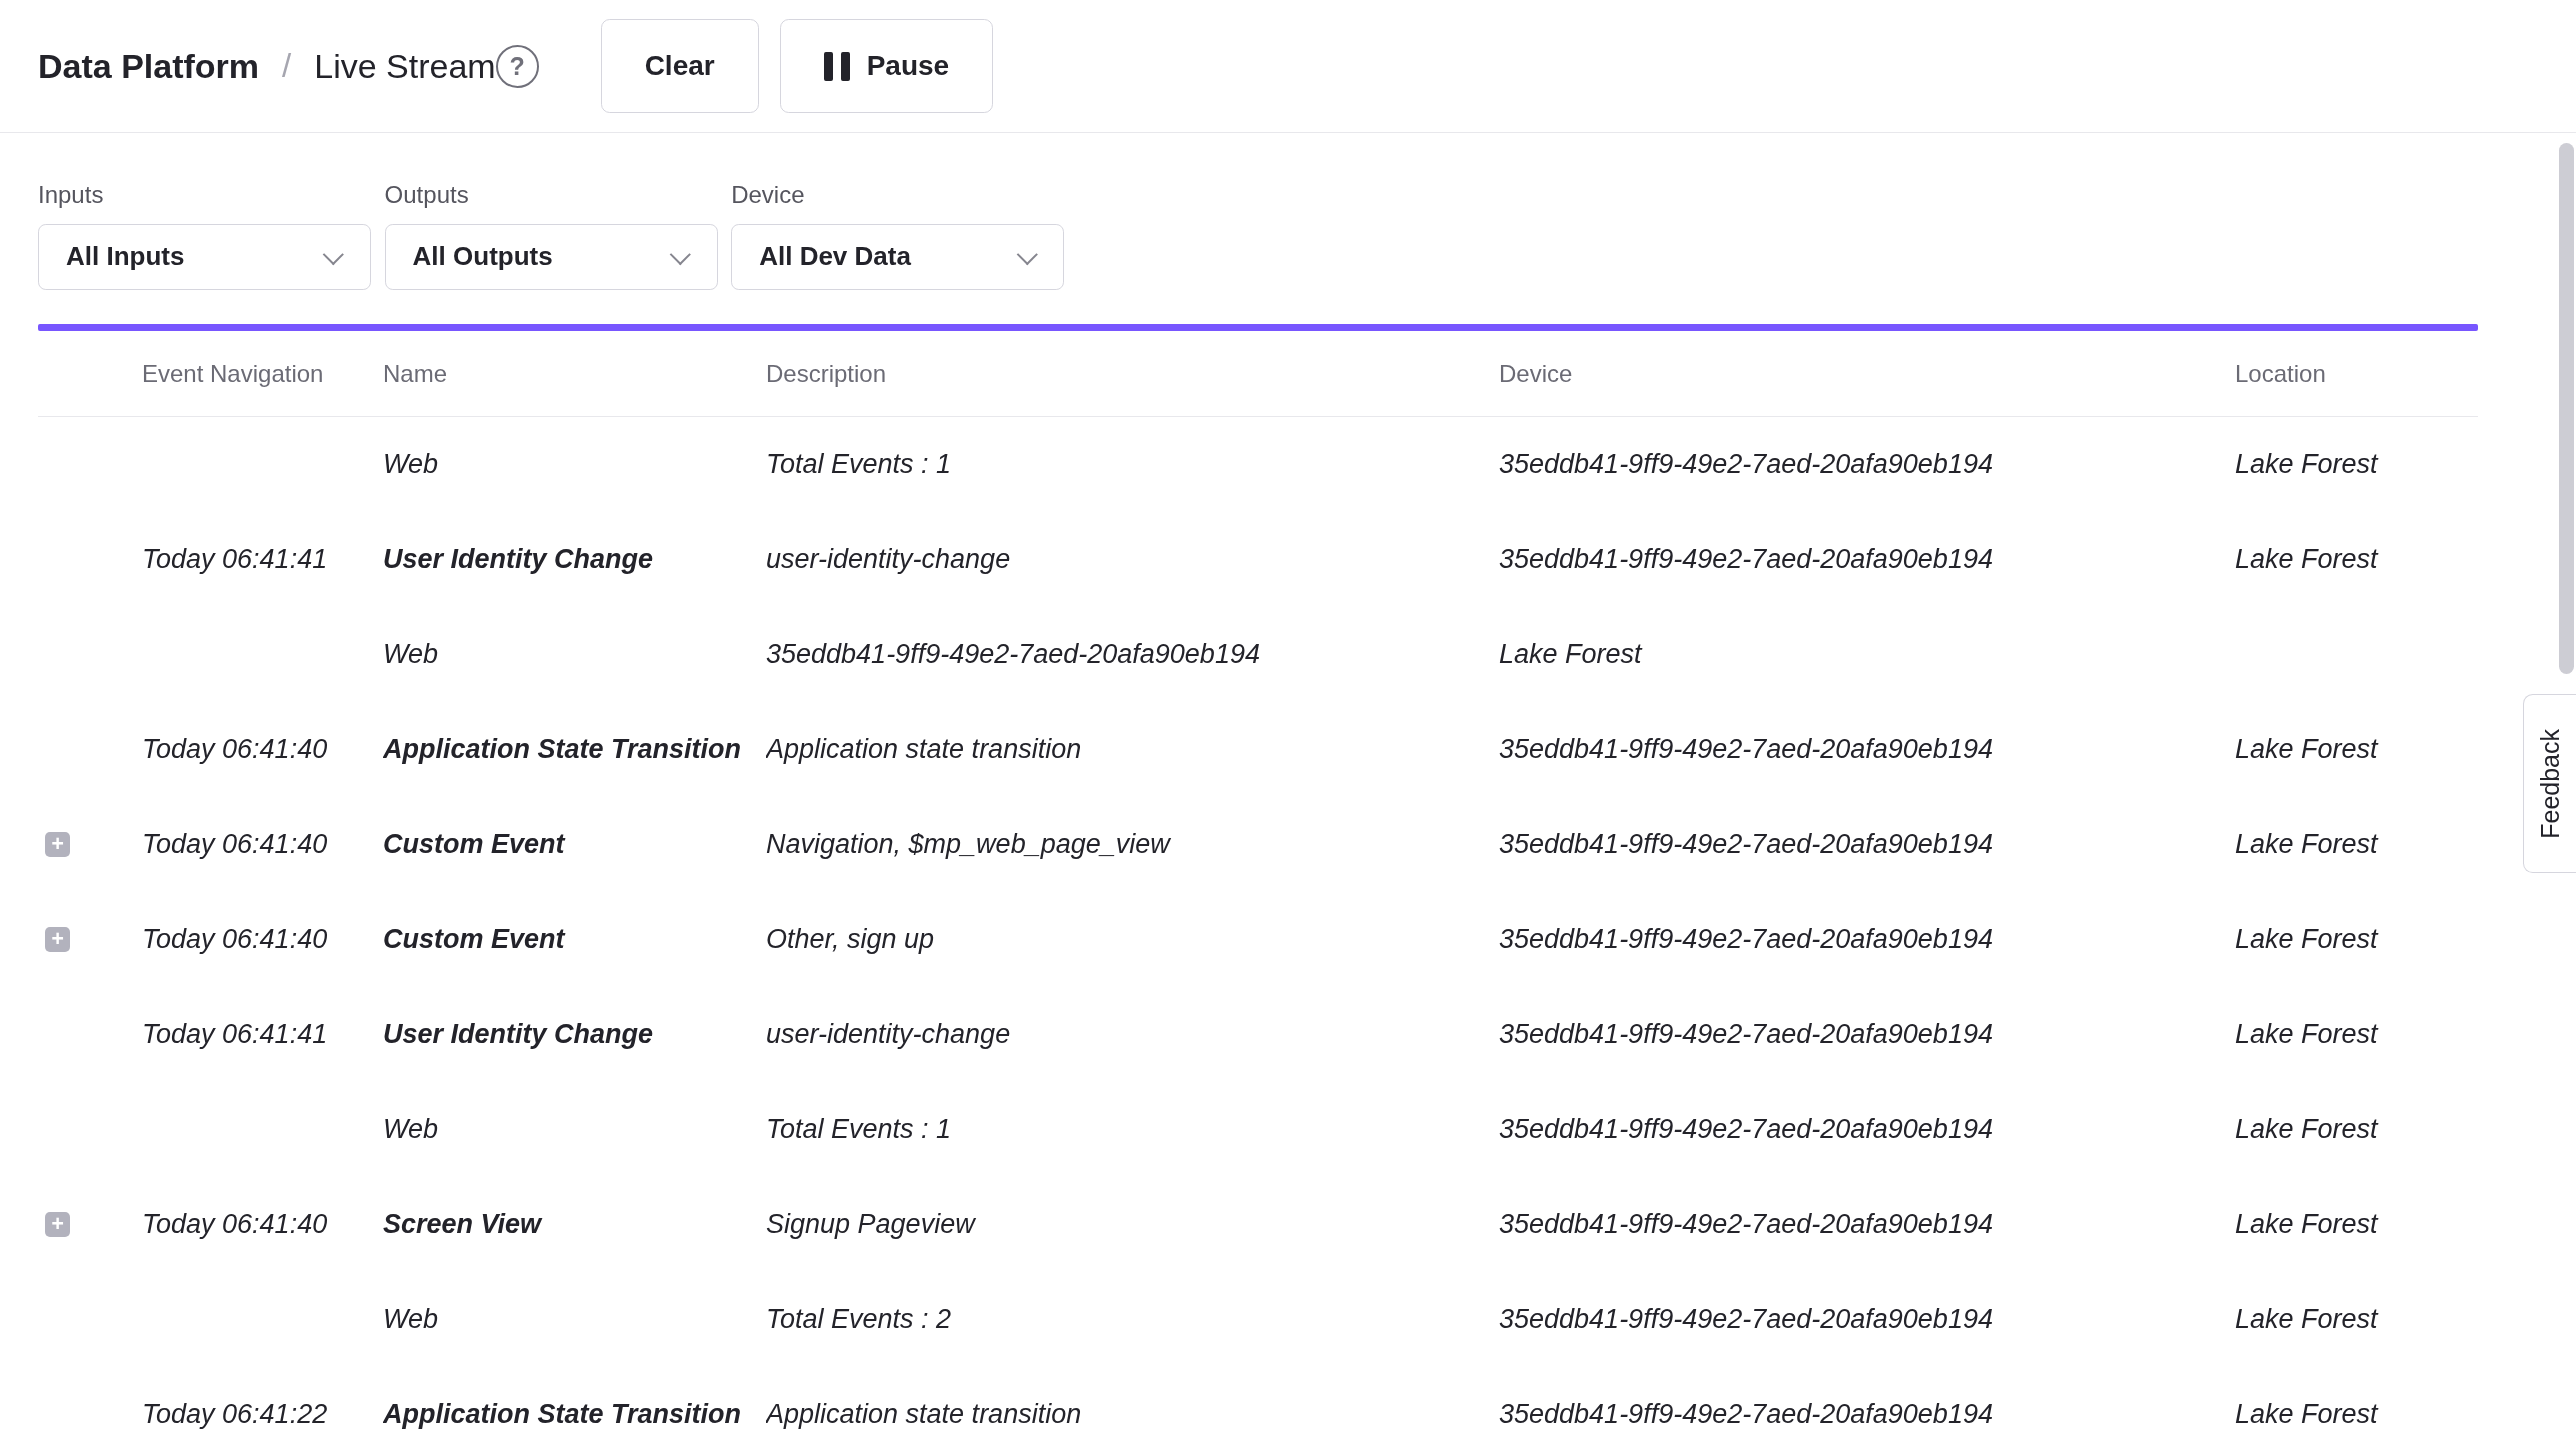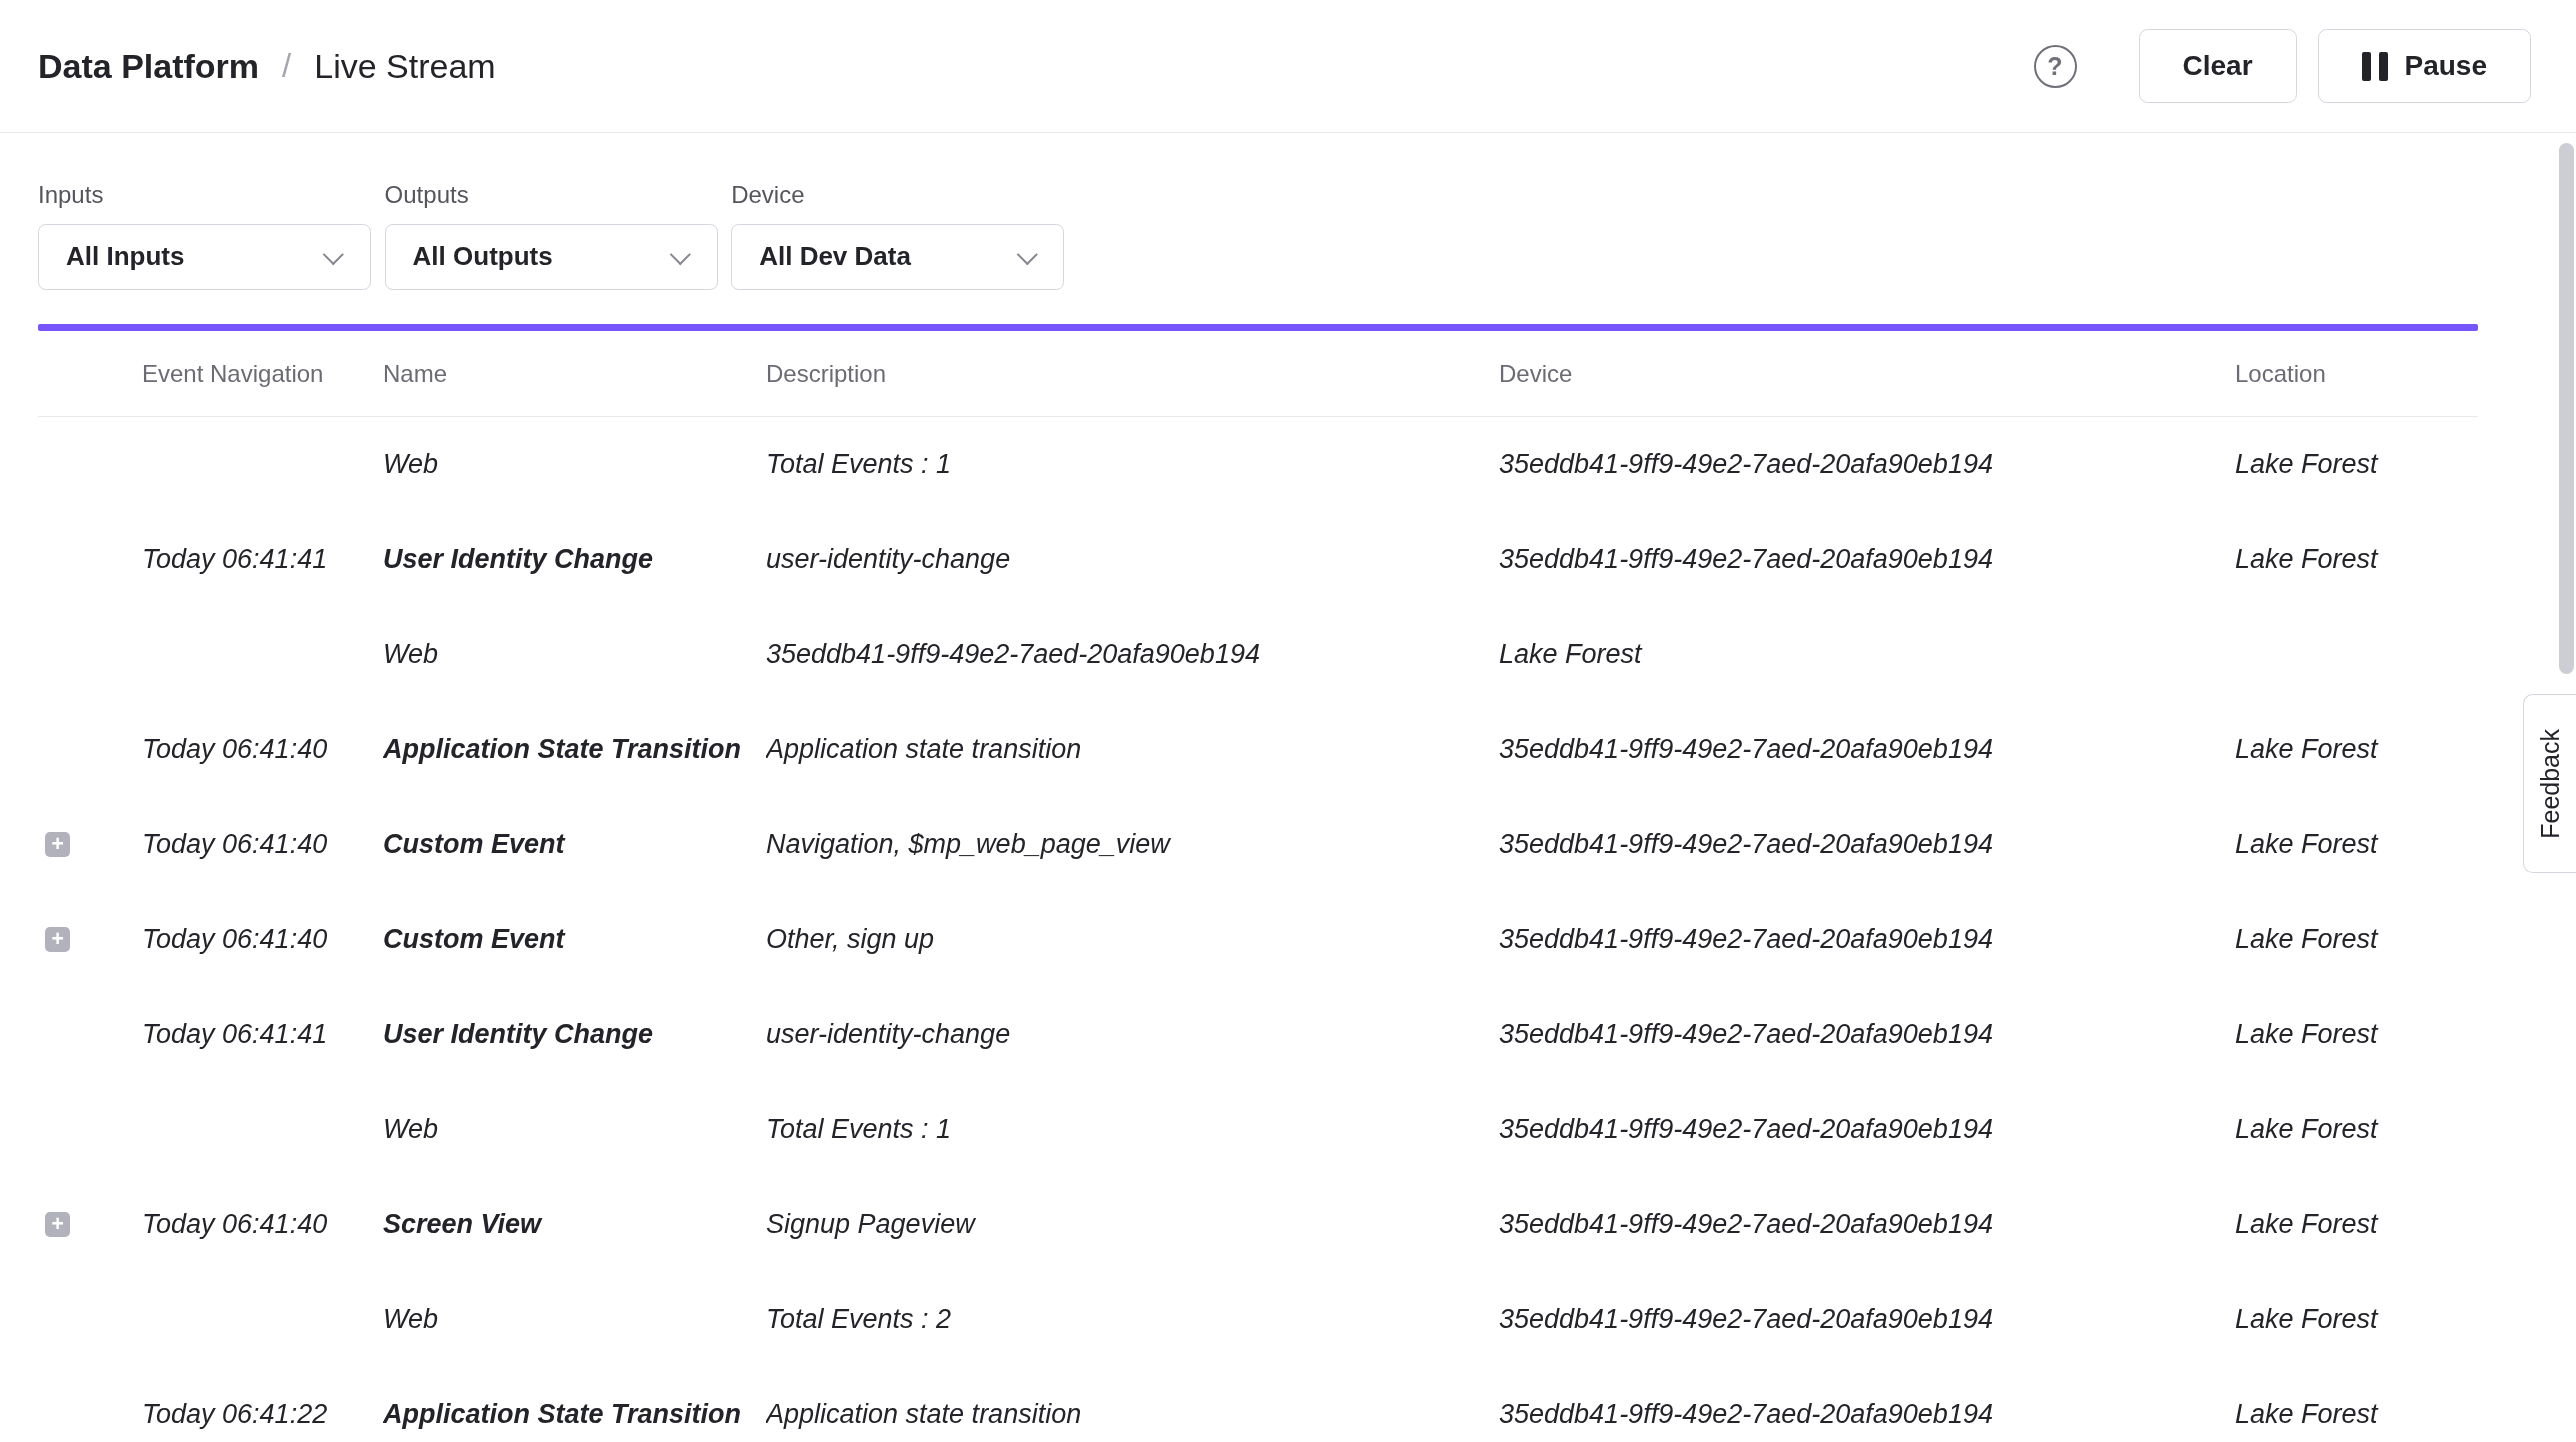--- a/index.html
+++ b/index.html
@@ -1,30 +1,30 @@
 <!DOCTYPE html>
 <html><head>
 <meta charset="utf-8">
 <style>
   * { margin:0; padding:0; box-sizing:border-box; }
   html,body { width:2576px; height:1442px; overflow:hidden; background:#ffffff;
               font-family:"Liberation Sans", sans-serif; color:#23232a; }
 
   
   .header { height:133px; border-bottom:1px solid #e8e8ec; display:flex;
-            align-items:center; justify-content:space-between; padding:0 45px 0 38px; }
+            align-items:center; padding:0 45px 0 38px; }
   .breadcrumb { display:flex; align-items:center; gap:23px; font-size:34px; }
   .crumb-section { font-weight:bold; cursor:pointer; }
   .crumb-sep { color:#a6a6b0; font-size:33px; }
   .crumb-page { font-weight:normal; }
   .header-right { display:flex; align-items:center; }
   .help-btn { width:43px; height:43px; border-radius:50%; border:2.9px solid #70707a;
               color:#70707a; display:flex; align-items:center; justify-content:center;
               font-size:25px; font-weight:bold; background:#fff; margin-right:62px; cursor:pointer; }
-  .btn { height:74px; border:1px solid #d6d6de; border-radius:8.7px; background:#fff;
+  .btn { height:94px; border:1px solid #d6d6de; border-radius:8.7px; background:#fff;
          font-size:28px; font-weight:bold; color:#23232a; display:flex; align-items:center;
          justify-content:center; padding:0 43px; font-family:inherit; cursor:pointer; }
   .btn + .btn { margin-left:21.4px; }
   .pause-btn { gap:16.5px; }
   .pause-icon { display:flex; gap:8.7px; }
   .pause-icon span { width:8.7px; height:29px; background:#23232a; border-radius:1.9px; }
 
   
   .filters { display:flex; gap:13.6px; padding:48px 0 0 38px; }
   .filter-label { font-size:24px; color:#55555e; margin-bottom:14.6px; }

